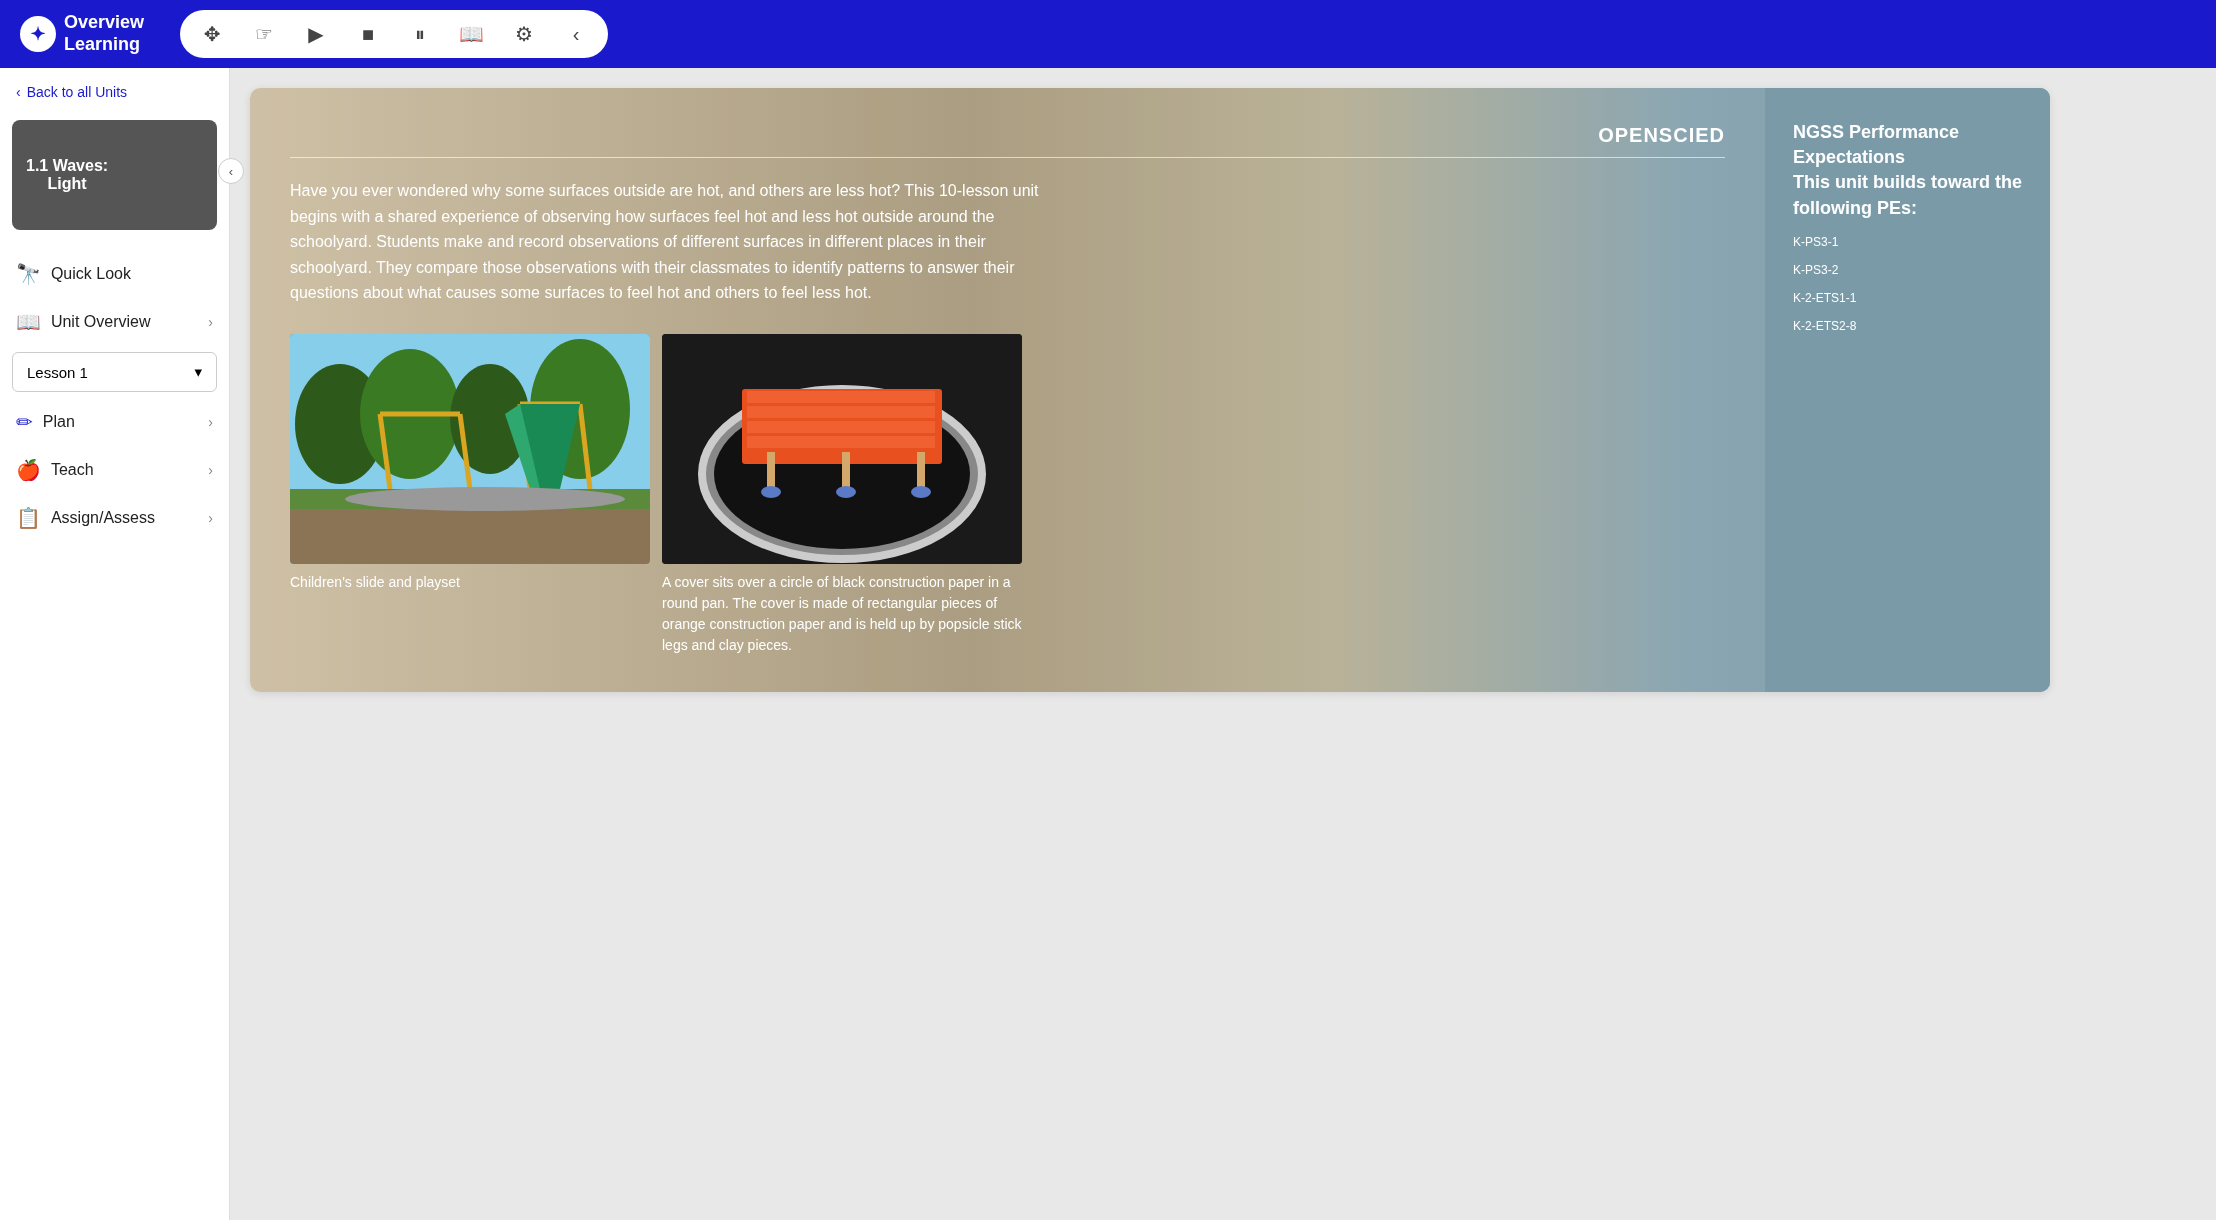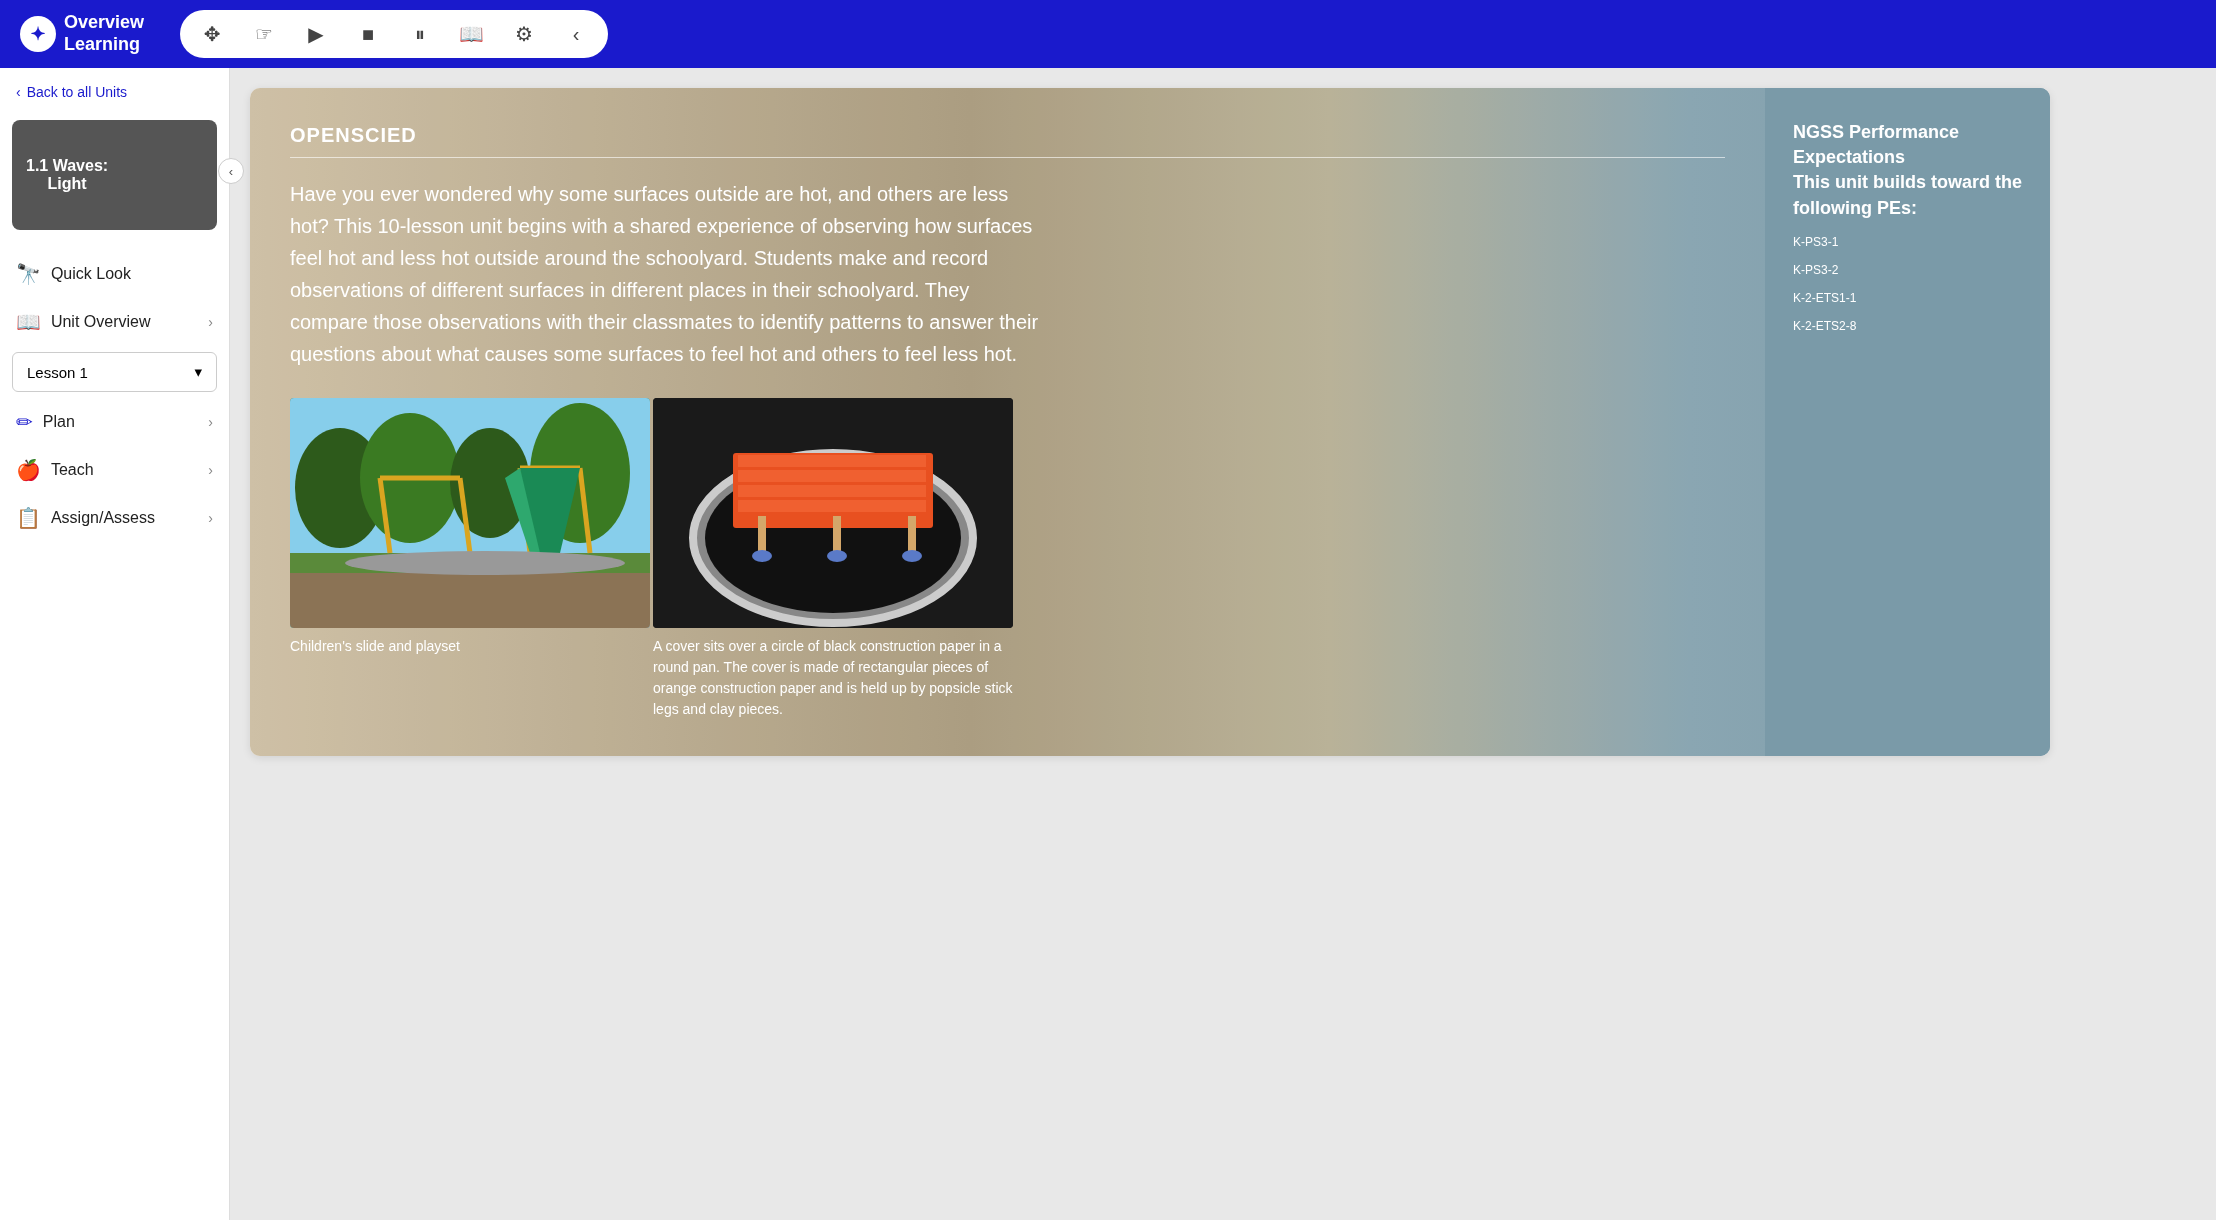--- a/index.html
+++ b/index.html
@@ -180,46 +180,47 @@
       padding: 36px 40px;
       background: rgba(255,255,255,0.12);
     }
 
     .openscied-label {
       font-size: 20px;
       font-weight: bold;
       color: #fff;
       letter-spacing: 1px;
       margin-bottom: 10px;
+      text-align: right;
     }
 
     .unit-title {
       font-size: 42px;
       font-weight: bold;
       color: white;
       margin-bottom: 20px;
     }
 
     .divider-line {
       border: none;
       border-top: 1px solid rgba(255,255,255,0.6);
       margin-bottom: 20px;
     }
 
     .unit-description {
-      font-size: 20px;
+      font-size: 16px;
       color: white;
       line-height: 1.6;
       max-width: 760px;
       margin-bottom: 28px;
     }
 
     .images-row {
       display: flex;
-      gap: 3px;
+      gap: 12px;
       align-items: flex-start;
     }
 
     .image-block {
       display: flex;
       flex-direction: column;
       gap: 8px;
     }
 
     .img-placeholder {

